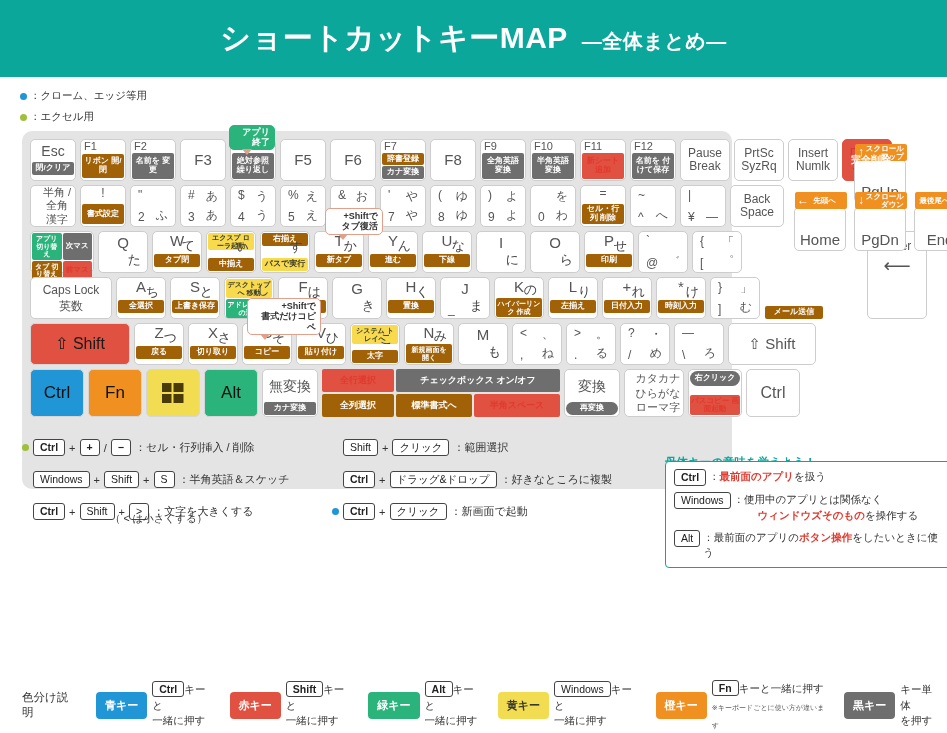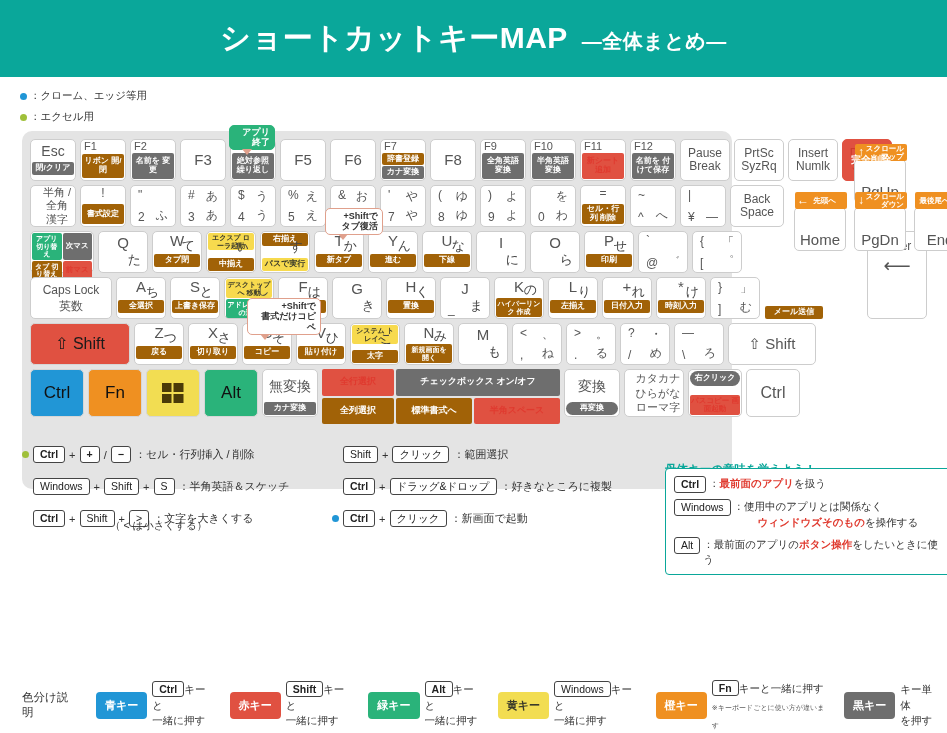--- a/index.html
+++ b/index.html
@@ -628,21 +628,21 @@
       </div>
       <div class="key solid s-green" style="width:54px;height:48px">
         <div class="face" style="color:#111">Alt</div>
       </div>
 
       <div class="key" style="width:56px;height:48px">
         <div class="face sm" style="flex:1;font-size:14px;color:#555">無変換</div>
         <div class="chip gray hh">カナ変換</div>
       </div>
 
-      <div style="display:flex;flex-direction:column;gap:2px;height:55px;width:238px">
+      <div style="display:flex;flex-direction:column;gap:2px;height:48px;width:238px">
         <div style="display:flex;gap:2px;flex:1">
           <div class="chip red" style="width:72px;height:100%;font-size:9px;margin:0">全行選択</div>
           <div class="chip gray" style="flex:1;height:100%;font-size:9px;margin:0">チェックボックス オン/オフ</div>
         </div>
         <div style="display:flex;gap:2px;flex:1">
           <div class="chip blue" style="width:72px;height:100%;font-size:9px;margin:0">全列選択</div>
           <div class="chip blue" style="width:76px;height:100%;font-size:9px;margin:0">標準書式へ</div>
           <div class="chip red" style="flex:1;height:100%;font-size:9px;margin:0">半角スペース</div>
         </div>
       </div>

